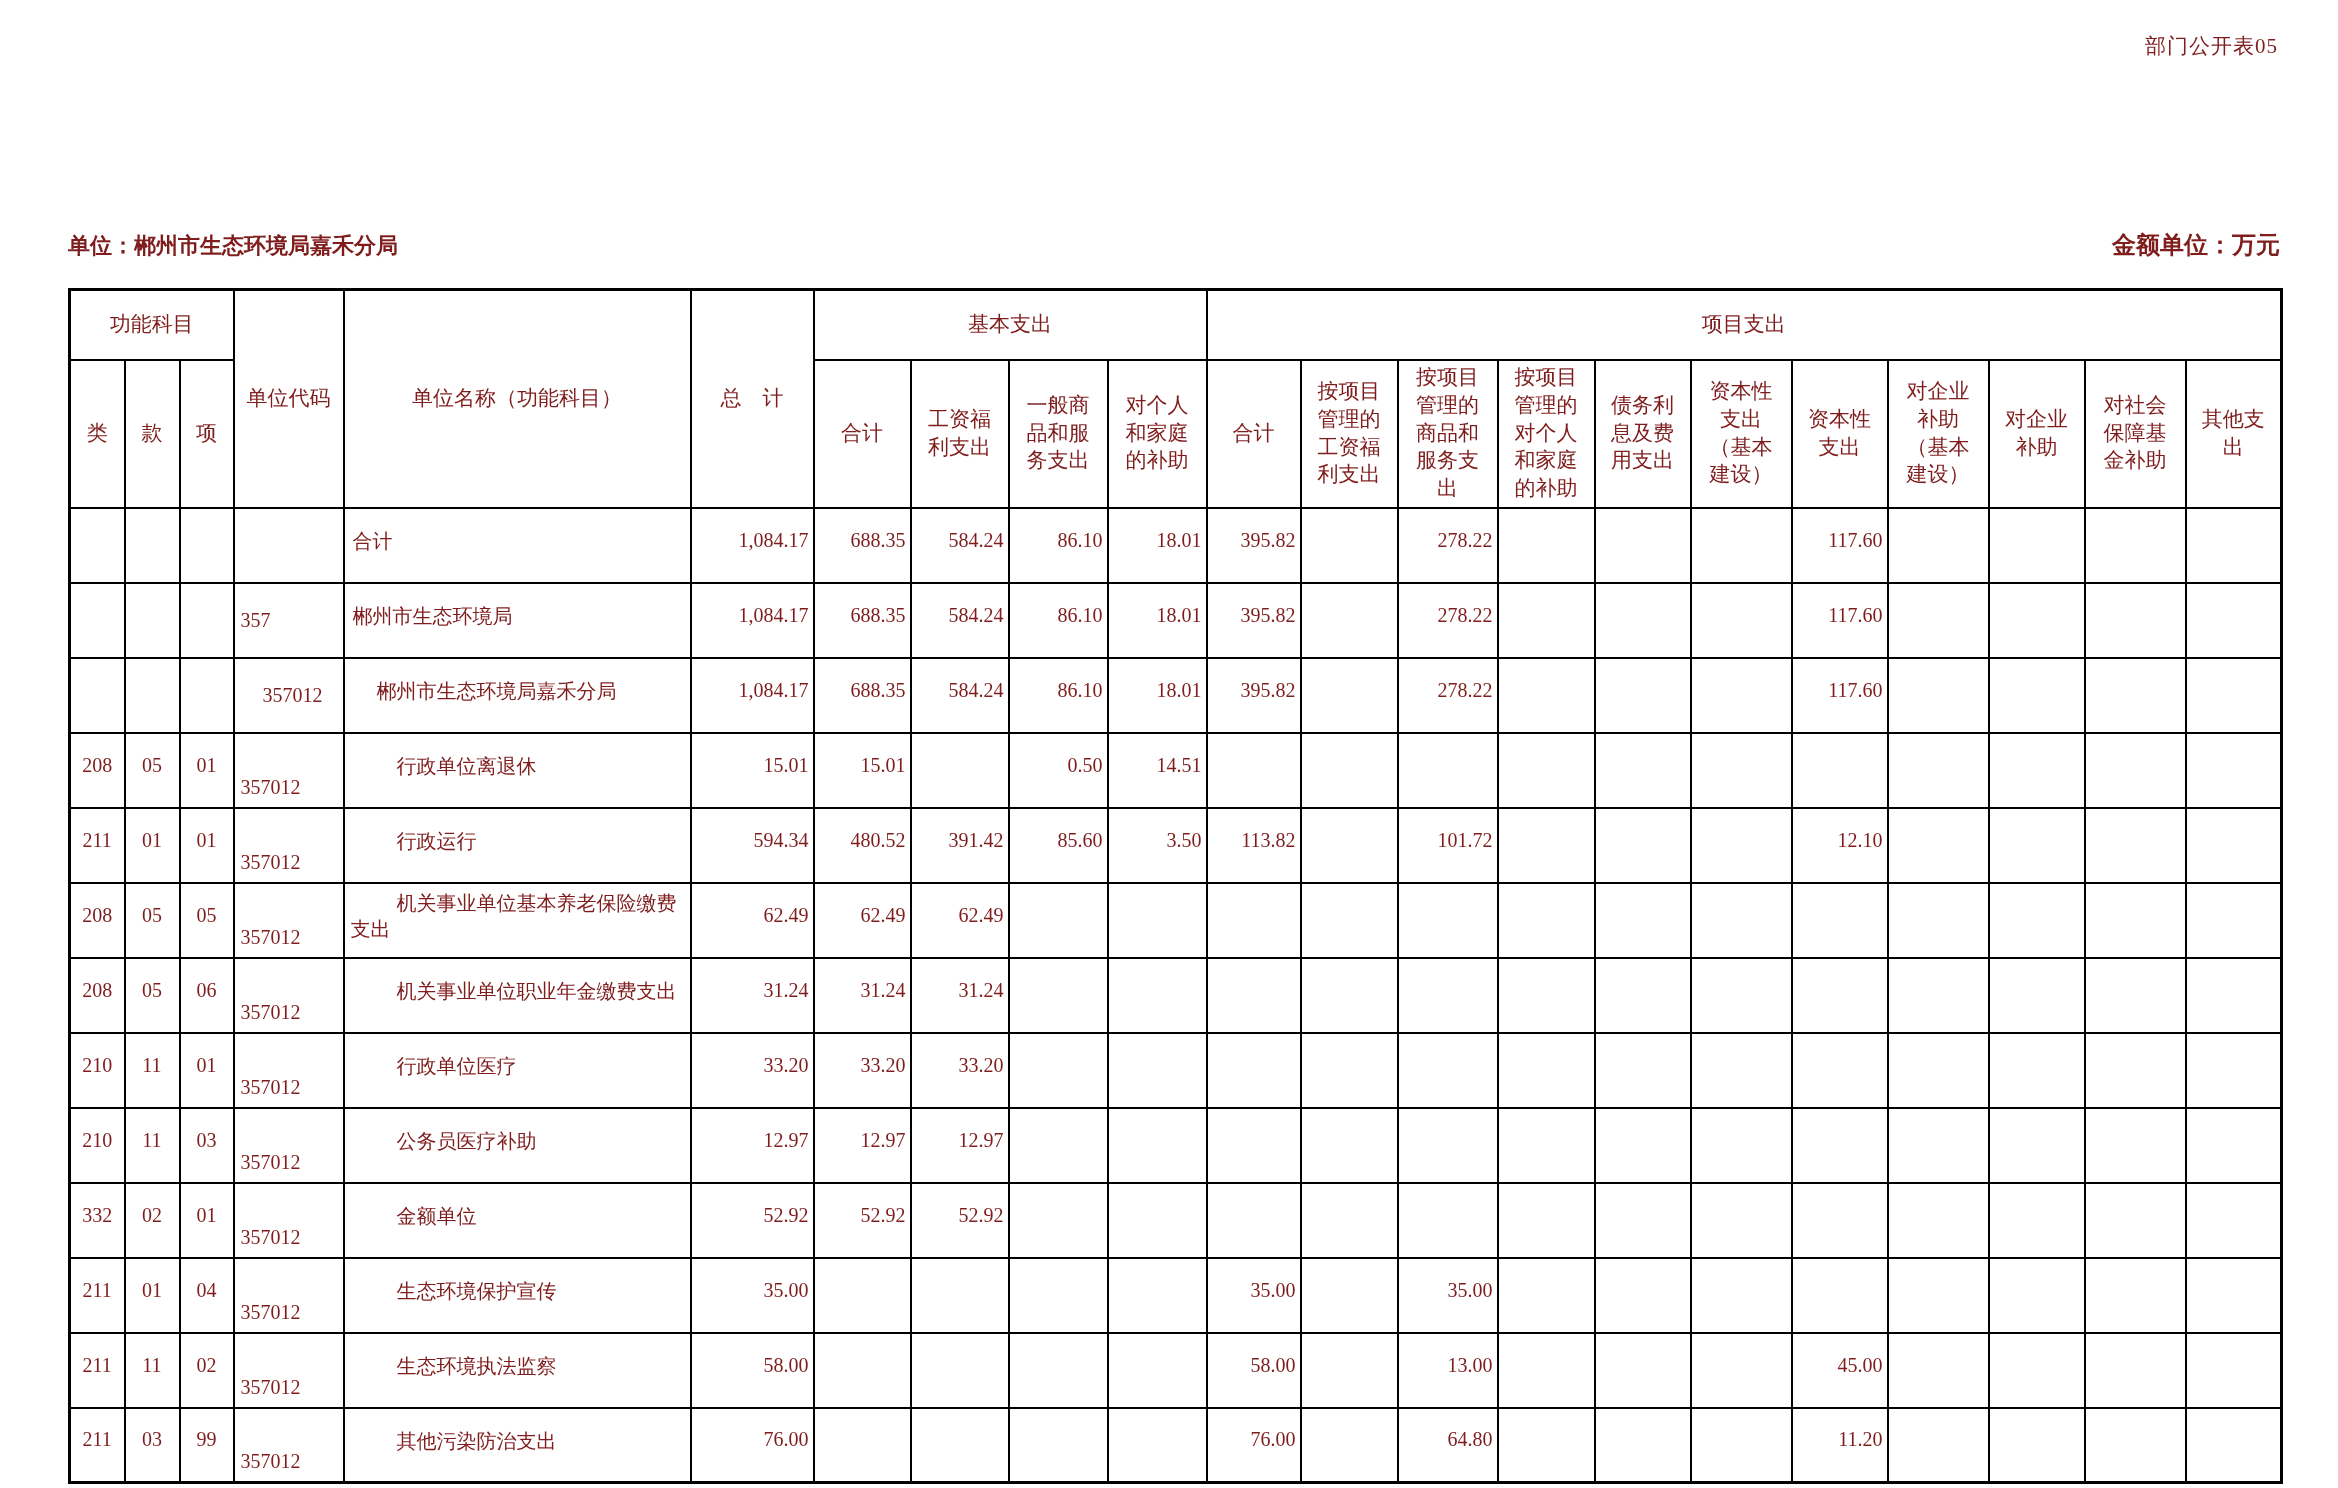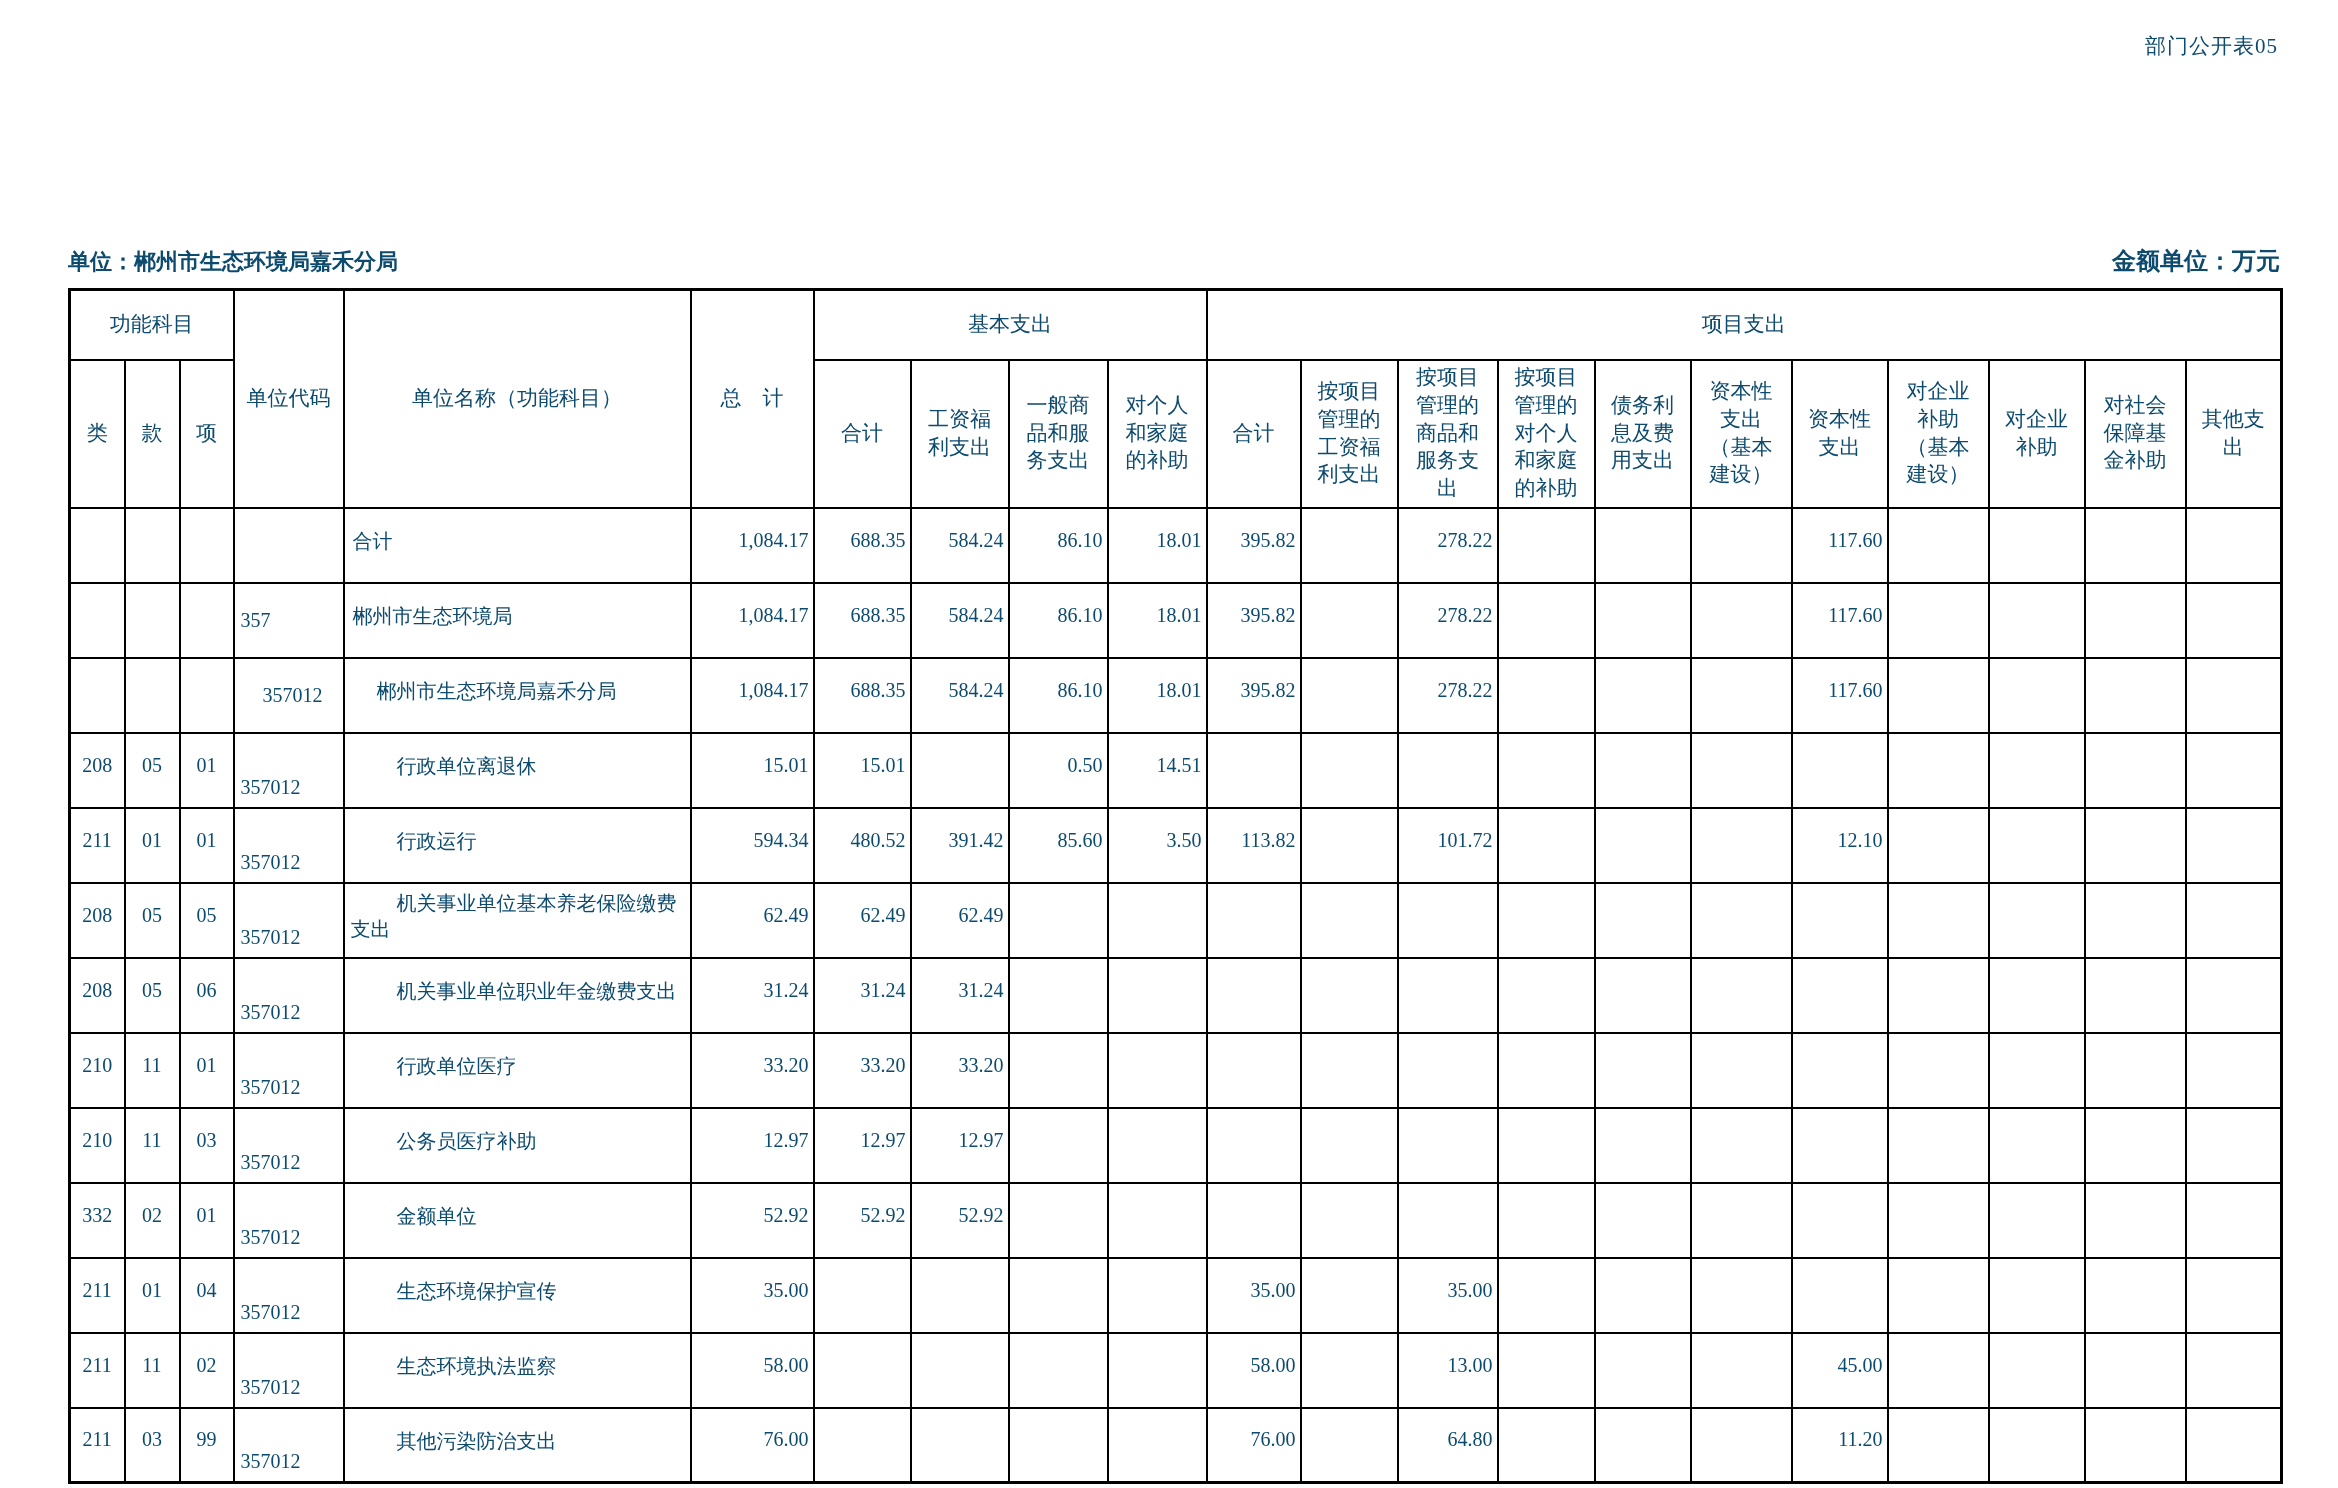--- a/index.html
+++ b/index.html
@@ -1,35 +1,35 @@
 <!DOCTYPE html>
 <html><head>
 <meta charset="utf-8">
 <style>
   html,body{margin:0;padding:0;background:#e8e8e8;}
   .page{
     position:relative;
     width:2338px;height:1488px;
     background:#ffffff;
     font-family:"Liberation Serif","DejaVu Serif",serif;
-    color:#0c4a6e;
+    color:#7f1d1d;
     overflow:hidden;
   }
   .sheet-label{
     position:absolute;top:32px;right:60px;
     font-size:21px;letter-spacing:1px;
   }
   .title{
     position:absolute;top:96px;left:778px;
     transform:translateX(-50%);
     margin:0;white-space:nowrap;
     font-size:45px;font-weight:bold;letter-spacing:2px;
   }
   .meta{
-    position:absolute;top:245px;left:68px;right:58px;
+    position:absolute;top:229px;left:68px;right:58px;
     display:flex;justify-content:space-between;align-items:baseline;
   }
   .meta .unit{font-size:22px;font-weight:bold;}
   .meta .amount-unit{font-size:24px;font-weight:bold;}
   table.budget-table{
     position:absolute;left:68px;top:288px;
     width:2212px;
     table-layout:fixed;
     border-collapse:collapse;
     border:3px solid #000;

